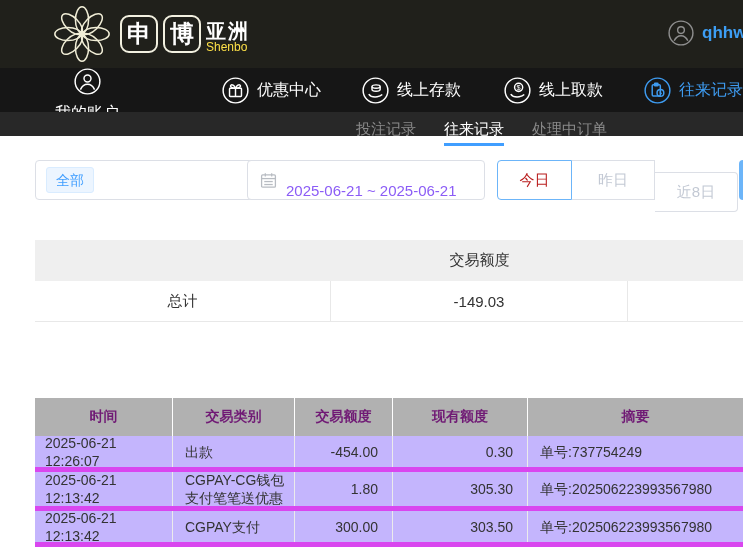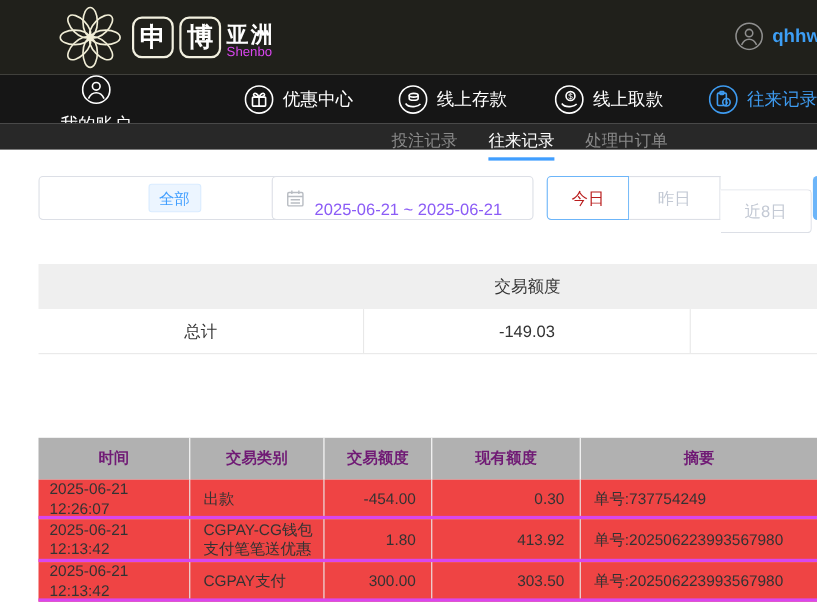--- a/index.html
+++ b/index.html
@@ -12,41 +12,41 @@
   
   .top-header { position:absolute; left:0; top:0; width:743px; height:68px; background:#20201b; }
   .logo-flower { position:absolute; left:50px; top:4px; width:64px; height:60px; color:#f0edd6; }
   .logo-box { position:absolute; top:15px; width:38px; height:38px; border:2px solid #f2f0e0;
     border-radius:9px; color:#fff; font-size:24px; font-weight:bold; display:flex;
     align-items:center; justify-content:center; }
   .logo-box.b1 { left:120px; }
   .logo-box.b2 { left:163px; }
   .logo-region { position:absolute; left:206px; top:18px; color:#fff; font-size:20px;
     font-weight:bold; letter-spacing:2px; }
-  .logo-sub { position:absolute; left:206px; top:40px; color:#d946ef; font-size:12px; }
+  .logo-sub { position:absolute; left:206px; top:40px; color:#fde047; font-size:12px; }
   .user-area { position:absolute; left:668px; top:20px; display:flex; align-items:center; gap:8px; }
   .avatar-icon { width:26px; height:26px; color:#8f8f8f; flex:0 0 auto; }
   .user-name { color:#3d9ef5; font-size:17px; font-weight:bold; white-space:nowrap; }
   
   .main-nav { position:absolute; left:0; top:68px; width:743px; height:44px; background:#161616; }
   .nav-item { position:absolute; top:0; height:44px; display:flex; align-items:center; gap:8px;
     color:#fff; font-size:16px; cursor:pointer; white-space:nowrap; }
   .nav-item .nav-icon { width:27px; height:27px; }
   .nav-item.active { color:#3e9bf0; }
   .ni-1 { left:55px;flex-direction:column; } .ni-2 { left:222px; } .ni-3 { left:362px; } .ni-4 { left:504px; } .ni-5 { left:644px; }
   
   .sub-nav { position:absolute; left:0; top:112px; width:743px; height:24px; background:#282828; }
   .tabs { position:absolute; left:356px; top:0; height:34px; display:flex; gap:28px; }
   .tab { position:relative; height:34px; line-height:33px; font-size:15px; color:#8a8a8a;
     cursor:pointer; white-space:nowrap; }
   .tab.active { color:#fff; }
   .tab.active::after { content:""; position:absolute; left:0; right:0; bottom:0; height:3px; background:#409eff; }
   
   .dropdown { position:absolute; left:35px; top:160px; width:237px; height:40px; background:#fff;
-    border:1px solid #dcdfe6; border-radius:4px; display:flex; align-items:center; cursor:pointer;justify-content:center; }
+    border:1px solid #dcdfe6; border-radius:4px; display:flex; align-items:center; cursor:pointer; }
   .type-tag { margin-left:10px; background:#ecf5ff; border:1px solid #d9ecff; color:#409eff;
     font-size:14px; line-height:24px; padding:0 9px; border-radius:3px; }
   .caret-down { position:absolute; right:13px; top:17px; width:0; height:0;
     border-left:5px solid transparent; border-right:5px solid transparent; border-top:6px solid #b4b7be; }
   .date-picker { position:absolute; left:247px; top:160px; width:238px; height:40px; background:#fff;
     border:1px solid #dcdfe6; border-radius:4px; display:flex; align-items:center; gap:9px;
     padding-left:12px; cursor:pointer; }
   .calendar-icon { width:17px; height:17px; color:#b8bcc2; flex:0 0 auto; }
   .date-text { color:#8b5cf6; font-size:15px; white-space:nowrap;margin-top:21px; }
   .btn-group { position:absolute; left:497px; top:160px; height:40px; display:flex; }
@@ -69,21 +69,21 @@
   .summary-row .sr-cell { display:flex; align-items:center; justify-content:center;
     font-size:15px; color:#333; }
   .summary-row .sr-cell.bordered { border-right:1px solid #e8e8e8; }
   
   .records-table { position:absolute; left:35px; top:398px; width:708px; }
   .rt-head { height:38px; background:#b1b1b1; display:flex; }
   .rt-head .hcell { display:flex; align-items:center; justify-content:center; color:#701a75;
     font-size:14px; font-weight:bold; border-right:1px solid #fff; }
   .rt-head .hcell:last-child { border-right:none; }
   .c1 { width:138px; } .c2 { width:122px; } .c3 { width:98px; } .c4 { width:135px; } .c5 { width:215px; }
-  .rt-row { display:flex; border-bottom:3px solid #d946ef; background:#ef4444; }
+  .rt-row { display:flex; border-bottom:5px solid #d946ef; background:#c4b5fd; }
   .rt-row .cell { display:flex; align-items:center; font-size:14px; color:#333;
     border-right:1px solid #ebebeb; line-height:18px; }
   .rt-row .cell:last-child { border-right:none; }
   .cell.al { justify-content:flex-start; padding-left:10px; padding-right:6px; }
   .cell.ar { justify-content:flex-end; padding-right:14px; }
   .cell.pl12 { padding-left:12px; }
   .r-h36 { height:36px; } .r-h39 { height:39px; } 
 </style>
 </head>
 <body>
@@ -240,21 +240,21 @@
       <div class="cell c2 al pl12">出款</div>
       <div class="cell c3 ar">-454.00</div>
       <div class="cell c4 ar">0.30</div>
       <div class="cell c5 al pl12">单号:737754249</div>
     </div>
 
     <div class="rt-row r-h39">
       <div class="cell c1 al">2025-06-21 12:13:42</div>
       <div class="cell c2 al pl12">CGPAY-CG钱包支付笔笔送优惠</div>
       <div class="cell c3 ar">1.80</div>
-      <div class="cell c4 ar">413.92</div>
+      <div class="cell c4 ar">305.30</div>
       <div class="cell c5 al pl12">单号:202506223993567980</div>
     </div>
 
     <div class="rt-row r-h36">
       <div class="cell c1 al">2025-06-21 12:13:42</div>
       <div class="cell c2 al pl12">CGPAY支付</div>
       <div class="cell c3 ar">300.00</div>
       <div class="cell c4 ar">303.50</div>
       <div class="cell c5 al pl12">单号:202506223993567980</div>
     </div>

